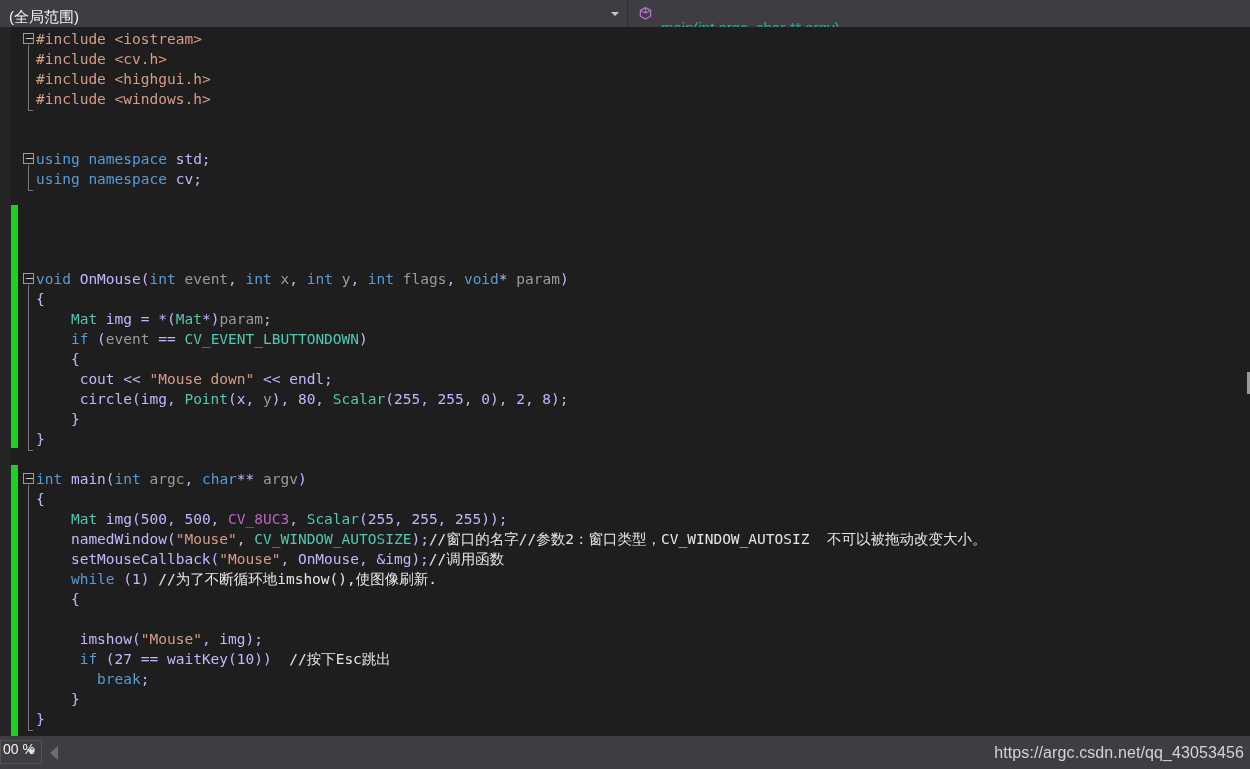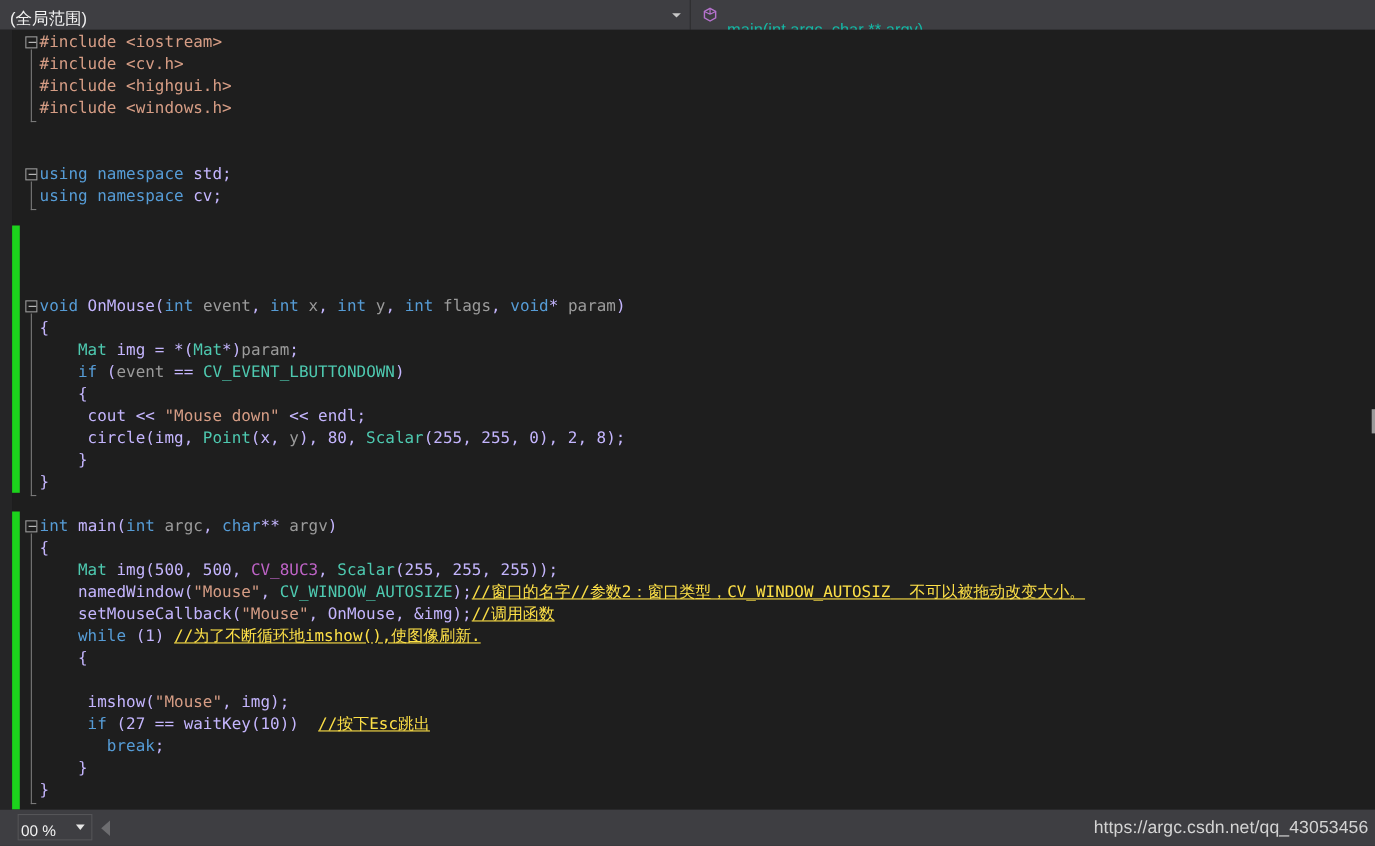--- a/index.html
+++ b/index.html
@@ -64,21 +64,21 @@
     color:#DCDCDC;
     white-space:pre;
   }
   .line{height:20px;position:relative;white-space:pre;}
   .ln-text{position:absolute;left:36px;top:0;white-space:pre;}
 
   
   .kw{color:#569CD6;}
   .pp{color:#D69D85;}
   .str{color:#D69D85;}
-  .cmt{color:#fde047;text-decoration:underline;}
+  .cmt{color:#e5e5e5;}
   .typ{color:#4EC9B0;}
   .mac{color:#BD63C5;}
   .id{color:#c4b5fd;}
   .prm{color:#9B9B9B;text-align:center;}
 
   
   .fold-box{
     position:absolute;width:11px;height:11px;
     border:1px solid #9A9A9A;background:#1E1E1E;
     box-sizing:border-box;
@@ -100,23 +100,23 @@
   .vthumb{
     position:absolute;right:0;width:3px;background:#9A9A9A;
   }
 
   
   .statusbar{
     position:absolute;left:0;bottom:0;width:1250px;height:33px;
     background:#3E3E42;display:flex;align-items:center;
   }
   .zoom-combo{
-    width:68px;height:24px;margin-left:16px;margin-top:-1px;
+    width:42px;height:24px;margin-left:0;margin-top:-1px;
     background:#3E3E42;border:1px solid #555558;
-    display:flex;align-items:flex-end;position:relative;box-sizing:border-box;
+    display:flex;align-items:flex-start;position:relative;box-sizing:border-box;
   }
   .zoom-combo .zlbl{
     color:#F1F1F1;font-size:14px;padding-left:2px;white-space:nowrap;
   }
   .zoom-combo .zarrow{
     position:absolute;right:6px;top:50%;transform:translateY(-50%);
     width:0;height:0;border-left:4px solid transparent;border-right:4px solid transparent;
     border-top:5px solid #E6E6E6;
   }
   .hscroll-left{

